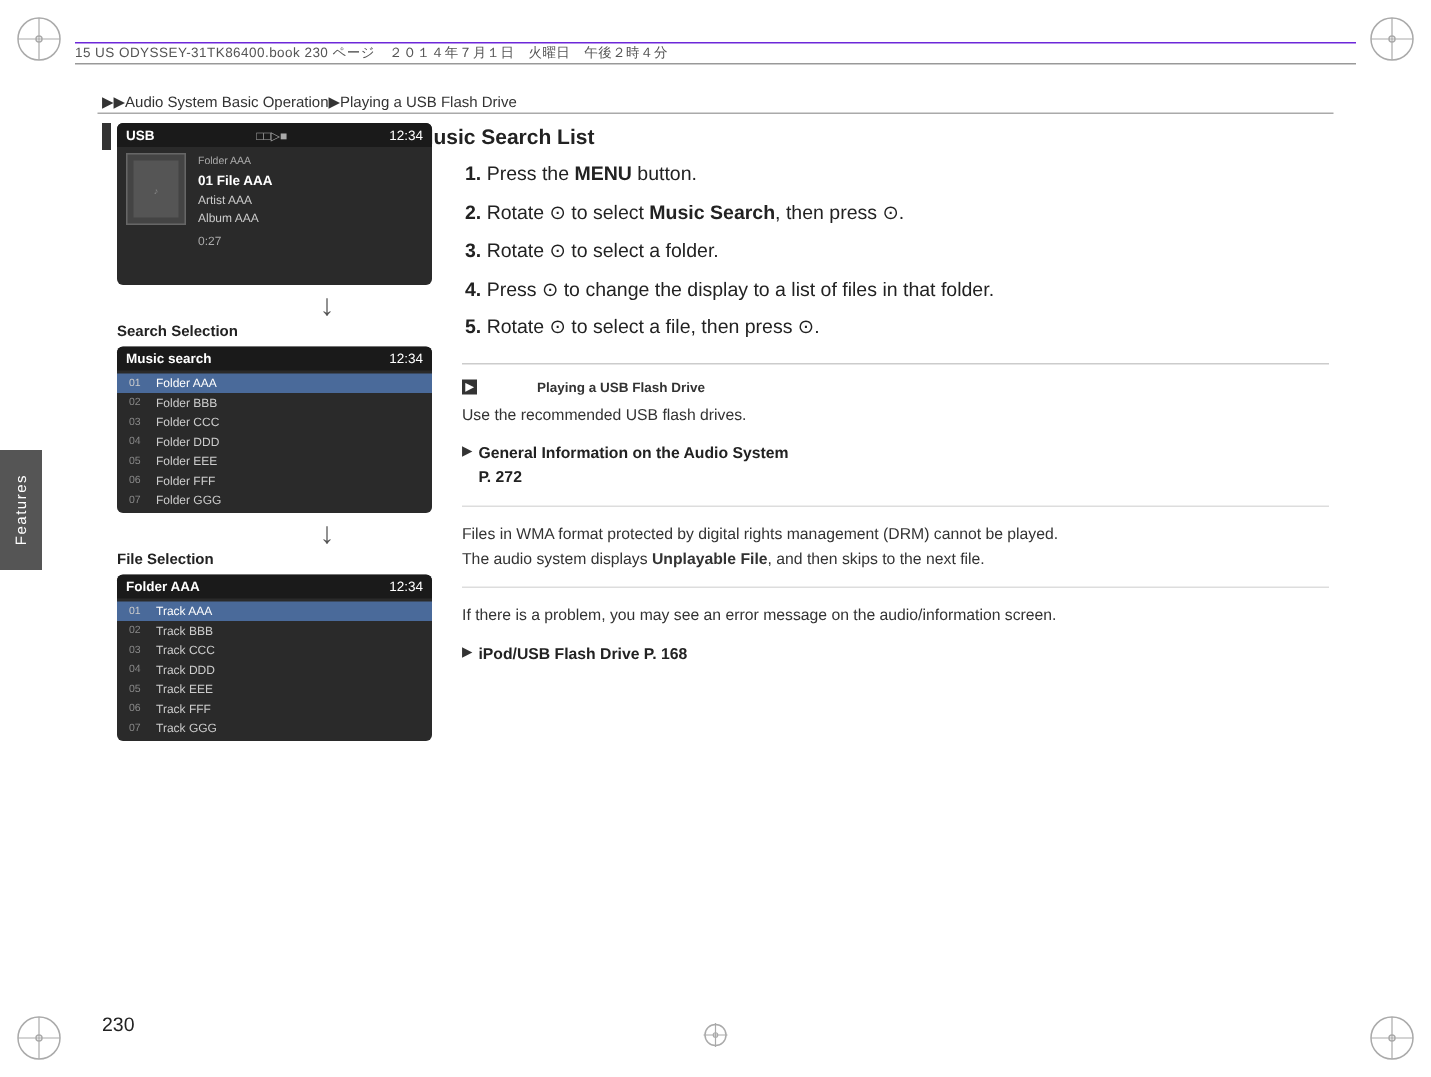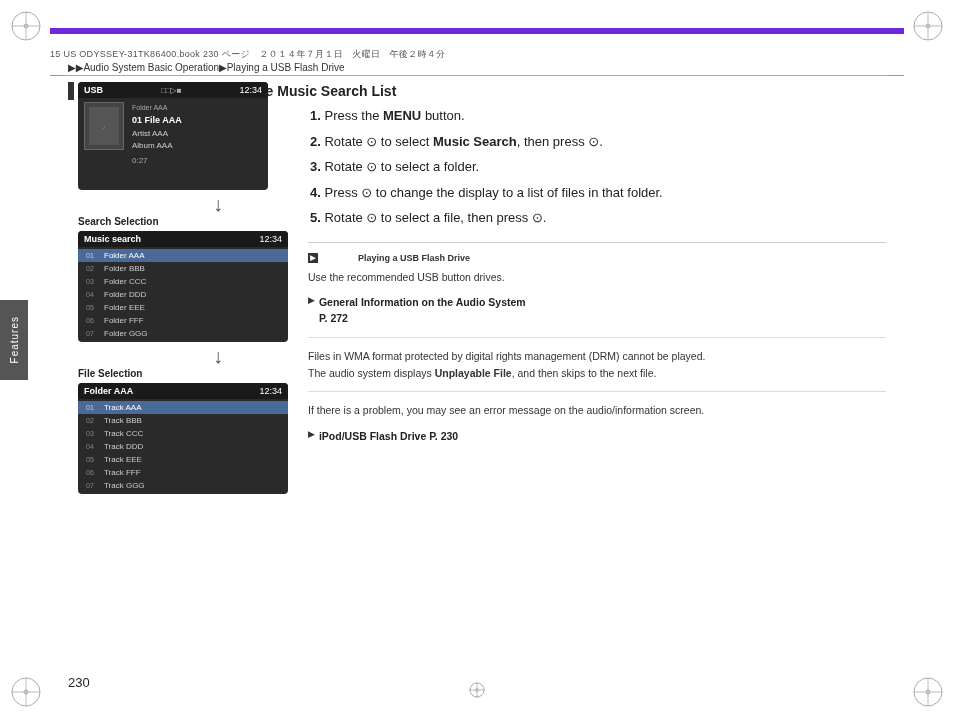--- a/index.html
+++ b/index.html
@@ -25,23 +25,23 @@
     .corner-tr { top: 8px; right: 8px; }
     .corner-bl { bottom: 8px; left: 8px; }
     .corner-br { bottom: 8px; right: 8px; }
 
     
     .top-header {
       position: absolute;
       top: 28px;
       left: 50px;
       right: 50px;
-      border-top: 6px solid #6d28d9;
+      border-top: 1px solid #6d28d9;
       border-bottom: 1px solid #999;
-      padding: 14px 0;
+      padding: 0 0;
       display: flex;
       align-items: center;
       justify-content: space-between;
     }
     .top-header-text {
       font-size: 9px;
       color: #555;
       letter-spacing: 0.3px;
     }
 
@@ -146,21 +146,21 @@
       background: #2a2a2a;
       color: #e8e8e8;
       border-radius: 4px;
       padding: 0;
       margin-bottom: 0;
       font-size: 9px;
       overflow: hidden;
       position: relative;
     }
     .screen-usb {
-      width: 190px;
+      width: 210px;
       height: 108px;
       margin-left: 10px;
     }
     .screen-header {
       background: #1a1a1a;
       display: flex;
       justify-content: space-between;
       align-items: center;
       padding: 3px 6px;
       font-size: 9px;
@@ -488,21 +488,21 @@
     <div style="height:1px; background:#ccc; margin: 14px 0 10px 0;"></div>
 
     <div>
 
       <div class="note-header">
         <span class="note-header-icon">▶</span>
         <span style="font-size:9px; color:#333; font-weight:bold;">Playing a USB Flash Drive</span>
       </div>
 
       <div class="note-body">
-        <span>Use the recommended USB button drives.</span>
+        <span>Use the recommended USB flash drives.</span>
       </div>
 
       <div class="note-link">
         <span class="note-link-arrow">▶</span>
         <span class="note-link-text">
           <span>General Information on the Audio System</span><br>
           <span>P. 272</span>
         </span>
       </div>
 
@@ -513,19 +513,19 @@
       <div class="note-separator"></div>
 
       <div class="note-body">
         <span>If there is a problem, you may see an error message on the audio/information screen.</span>
       </div>
 
       <div class="note-link">
         <span class="note-link-arrow">▶</span>
         <span class="note-link-text">
           <span>iPod/USB Flash Drive</span>
-          <span>P. 230</span>
+          <span>P. 168</span>
         </span>
       </div>
     </div>
   </div>
 
 </div>
 
 </body></html>

